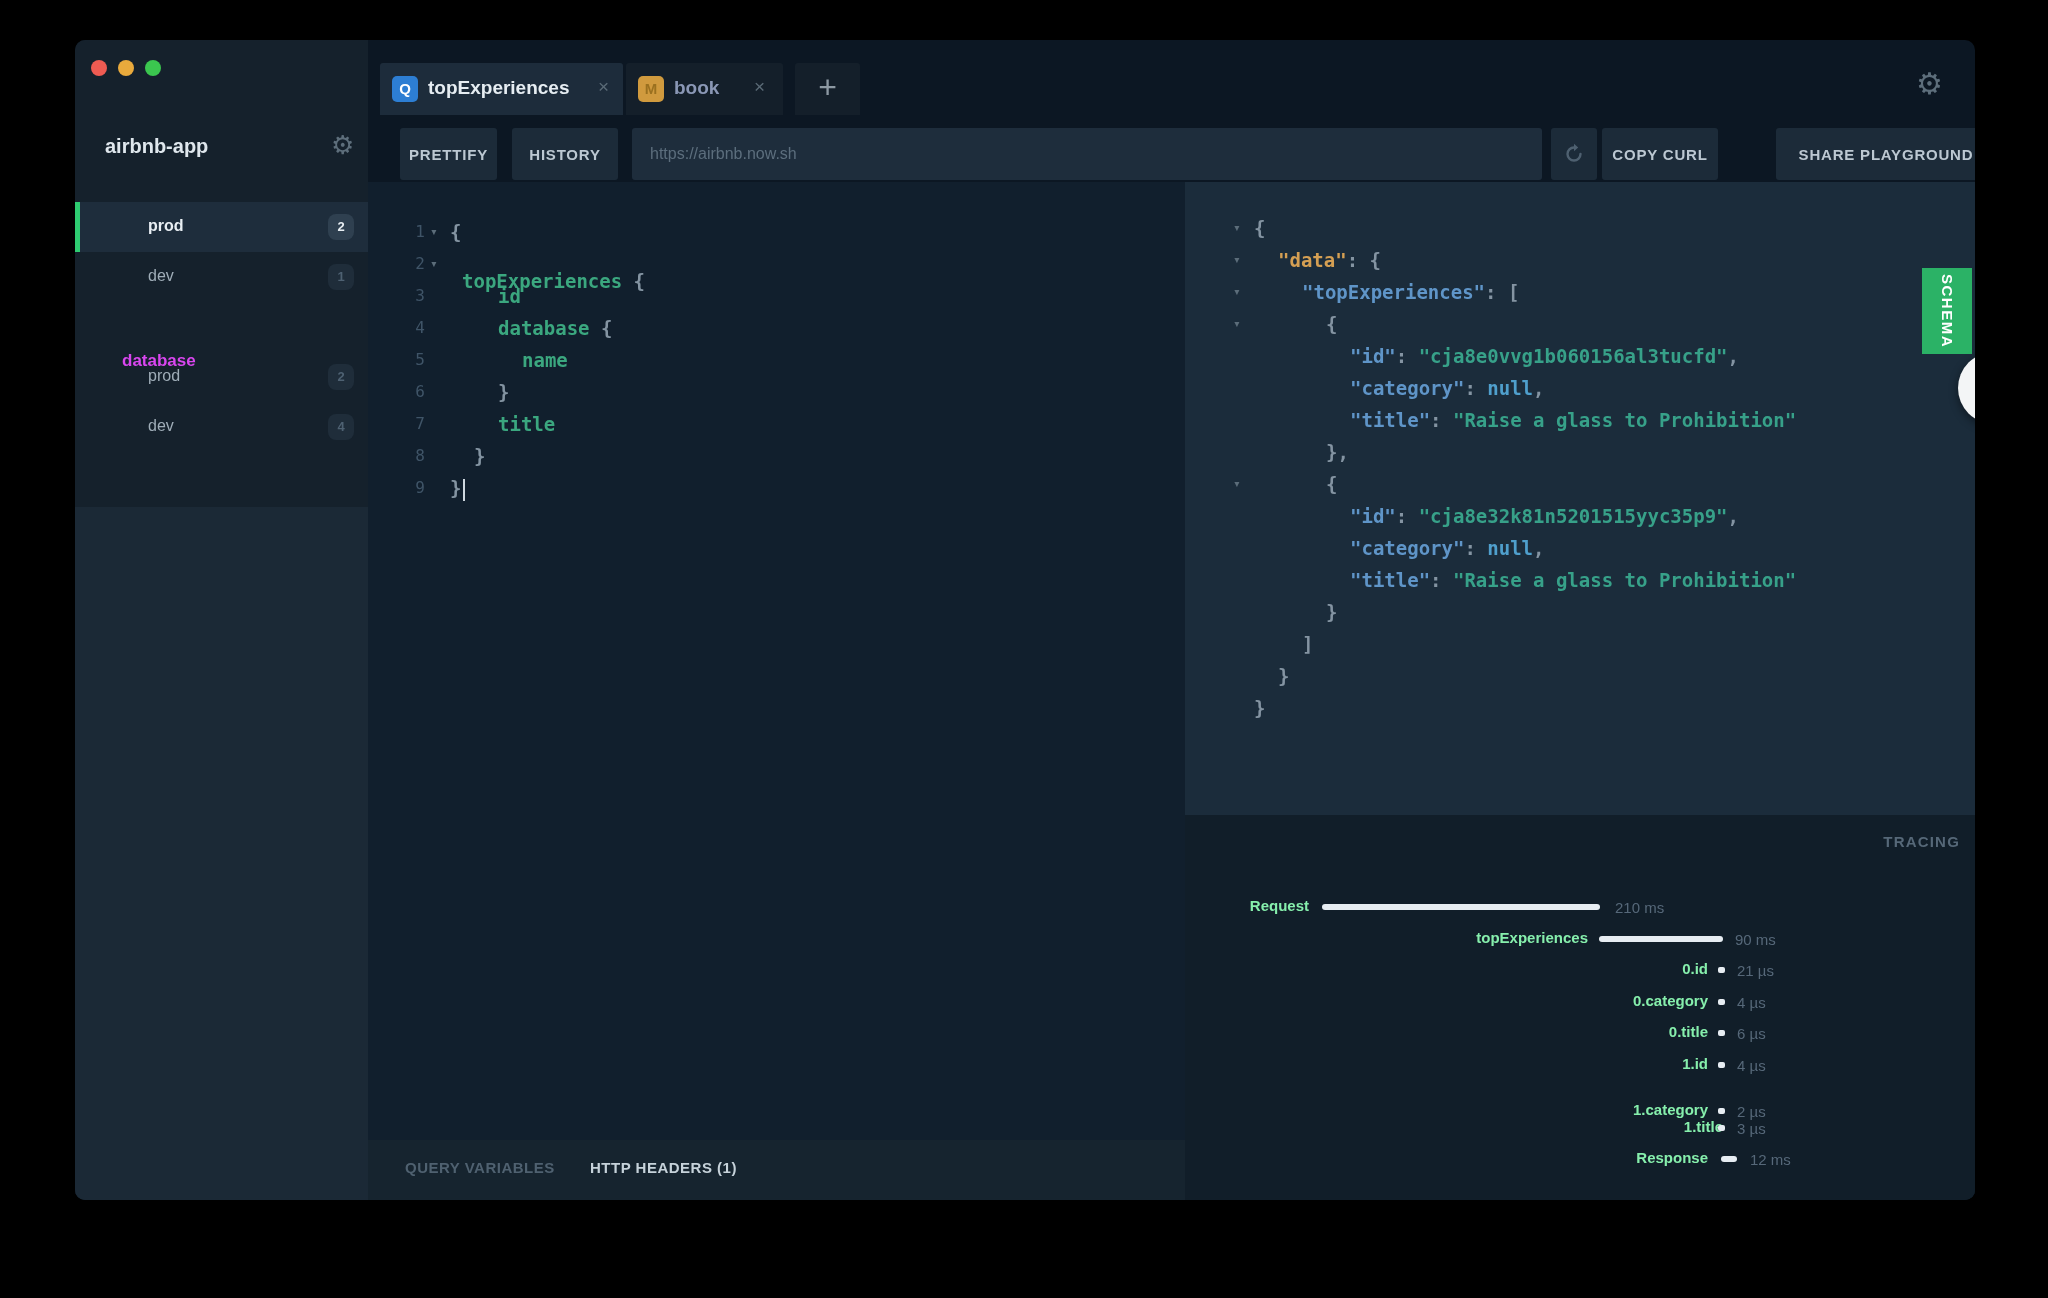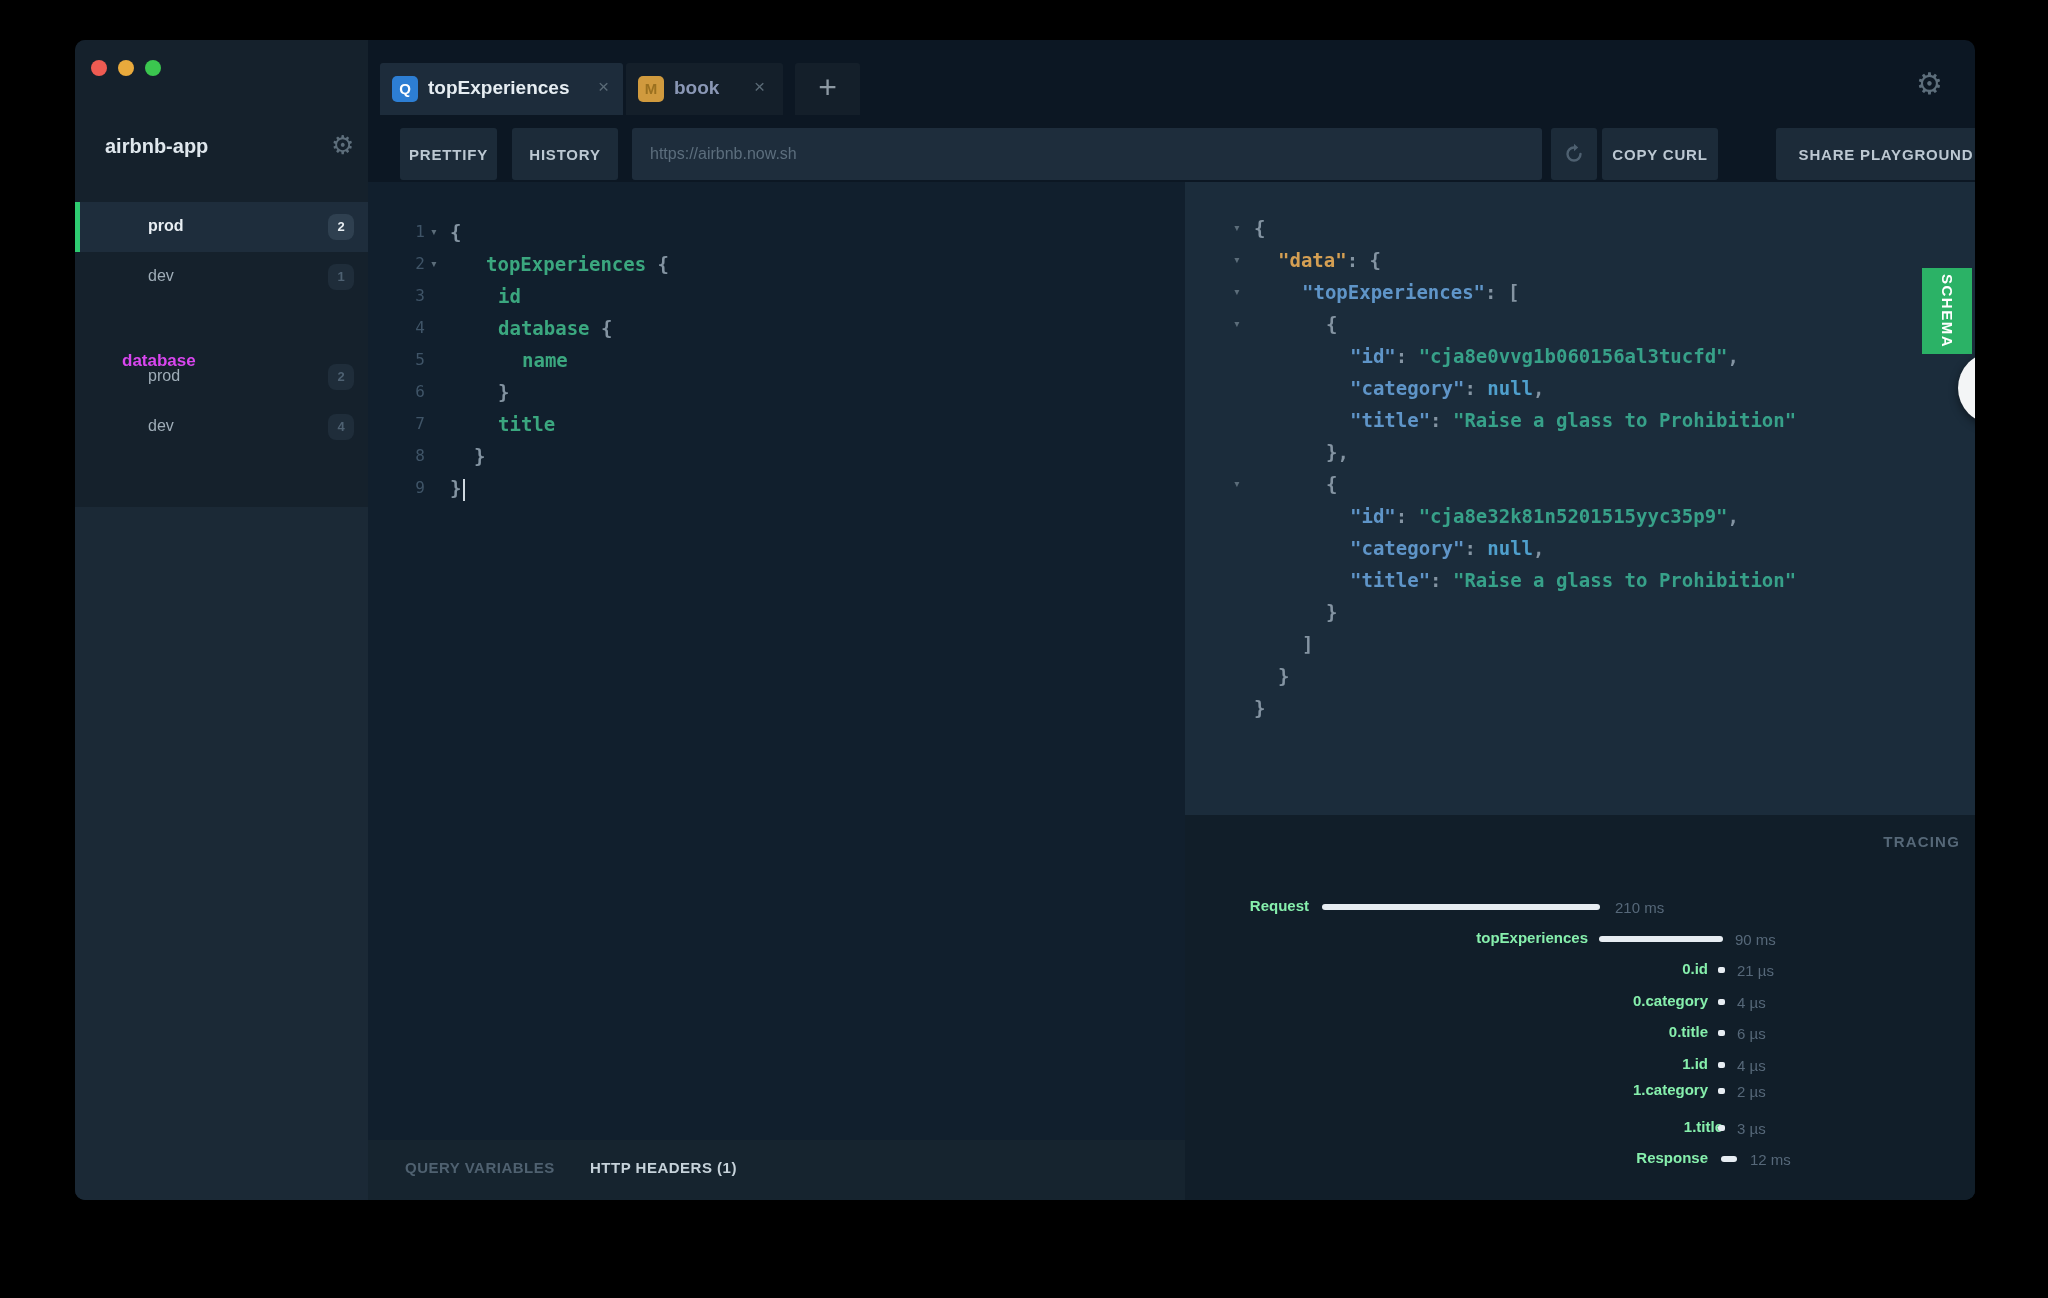--- a/index.html
+++ b/index.html
@@ -179,21 +179,21 @@
         <path d="M 17.5 11 A 6.5 6.5 0 1 1 11 4.5" fill="none" stroke="#4e6070" stroke-width="2.4" stroke-linecap="round"></path>
         <path d="M 11 0.8 L 11 8.2 L 15.2 4.5 Z" fill="#4e6070"></path>
       </svg>
     </button>
     <button class="tb-btn tb-copy">COPY CURL</button>
     <button class="tb-btn tb-share">SHARE PLAYGROUND</button>
 
     <div class="editor-pane">
       <div id="editor-lines">
           <div class="code-line" style="top: 34px;"><span class="gutter-num" style="left: 17px;">1</span><span class="fold-arrow" style="left: 62px;">▾</span><span style="position: absolute; left: 82px;"><span class="tok-p">{</span></span></div>
-          <div class="code-line" style="top: 66px;"><span class="gutter-num" style="left: 17px;">2</span><span class="fold-arrow" style="left: 62px;">▾</span><span style="position: absolute; left: 118px;"><span class="tok-f">topExperiences</span><span class="tok-p"> {</span></span></div>
+          <div class="code-line" style="top: 66px;"><span class="gutter-num" style="left: 17px;">2</span><span class="fold-arrow" style="left: 62px;">▾</span><span style="position: absolute; left: 94px; margin-top: 17px;"><span class="tok-f">topExperiences</span><span class="tok-p"> {</span></span></div>
           <div class="code-line" style="top: 98px;"><span class="gutter-num" style="left: 17px;">3</span><span style="position: absolute; left: 130px;"><span class="tok-f">id</span></span></div>
           <div class="code-line" style="top: 130px;"><span class="gutter-num" style="left: 17px;">4</span><span style="position: absolute; left: 130px;"><span class="tok-f">database</span><span class="tok-p"> {</span></span></div>
           <div class="code-line" style="top: 162px;"><span class="gutter-num" style="left: 17px;">5</span><span style="position: absolute; left: 154px;"><span class="tok-f">name</span></span></div>
           <div class="code-line" style="top: 194px;"><span class="gutter-num" style="left: 17px;">6</span><span style="position: absolute; left: 130px;"><span class="tok-p">}</span></span></div>
           <div class="code-line" style="top: 226px;"><span class="gutter-num" style="left: 17px;">7</span><span style="position: absolute; left: 130px;"><span class="tok-f">title</span></span></div>
           <div class="code-line" style="top: 258px;"><span class="gutter-num" style="left: 17px;">8</span><span style="position: absolute; left: 106px;"><span class="tok-p">}</span></span></div>
           <div class="code-line" style="top: 290px;"><span class="gutter-num" style="left: 17px;">9</span><span style="position: absolute; left: 82px;"><span class="tok-p">}</span><span class="cursor-bar"></span></span></div>
         </div>
       <div class="editor-bottom">
         <span class="qv-tab">QUERY VARIABLES</span>
@@ -251,21 +251,21 @@
             <div class="trace-row" style="top: 203px;">
               <span class="trace-label" style="right: 267px;">0.title</span>
               <div class="trace-dot" style="left: 533px;"></div>
               <span class="trace-time" style="left: 552px;">6 µs</span>
             </div>
             <div class="trace-row" style="top: 234.5px;">
               <span class="trace-label" style="right: 267px;">1.id</span>
               <div class="trace-dot" style="left: 533px;"></div>
               <span class="trace-time" style="left: 552px;">4 µs</span>
             </div>
-            <div class="trace-row" style="top: 261px;">
+            <div class="trace-row" style="top: 281px;">
               <span class="trace-label" style="right: 267px;">1.category</span>
               <div class="trace-dot" style="left: 533px;"></div>
               <span class="trace-time" style="left: 552px;">2 µs</span>
             </div>
             <div class="trace-row" style="top: 297.5px;">
               <span class="trace-label" style="right: 252px;">1.title</span>
               <div class="trace-dot" style="left: 533px;"></div>
               <span class="trace-time" style="left: 552px;">3 µs</span>
             </div>
             <div class="trace-row" style="top: 329px;">

